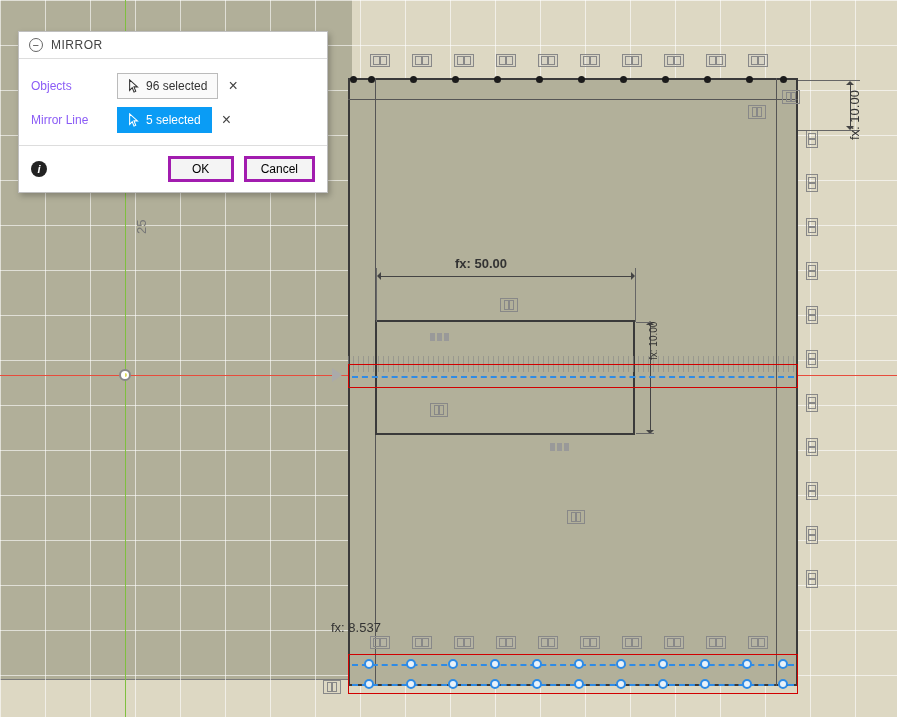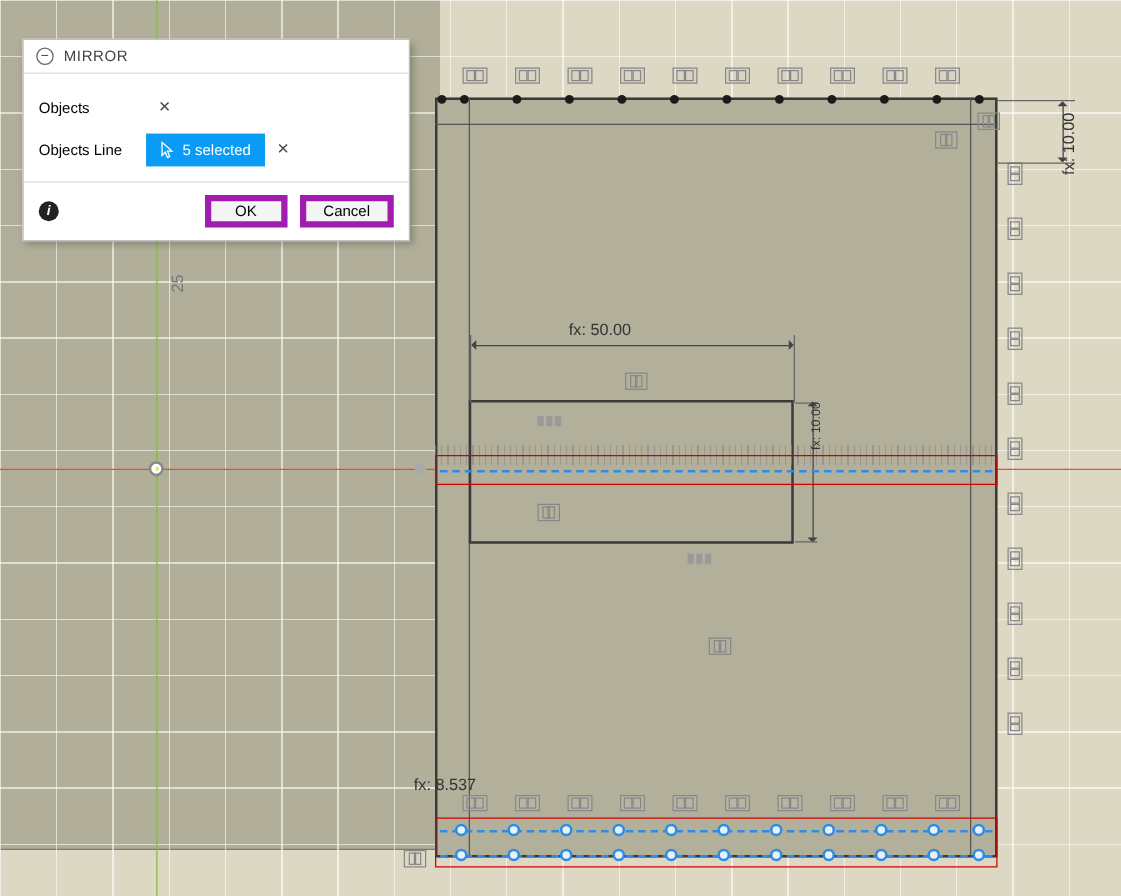--- a/index.html
+++ b/index.html
@@ -110,37 +110,37 @@
   .panel-header {
     display:flex; align-items:center; gap:8px; padding:6px 10px; border-bottom:1px solid #ddd;
     font-size:12px; letter-spacing:0.5px; color:#444;
   }
   .collapse-btn {
     width:14px; height:14px; border:1px solid #666; border-radius:50%; display:inline-flex; align-items:center; justify-content:center;
     font-size:11px; line-height:1; cursor:pointer; background:#fff;
   }
   .panel-body { padding:10px 12px 8px 12px; }
   .row { display:flex; align-items:center; height:34px; }
-  .row-label { width:86px; color:#000000; }
+  .row-label { width:86px; color:#8b5cf6; }
   .chip {
     display:inline-flex; align-items:center; gap:6px; height:26px; padding:0 10px;
     border:1px solid #bbb; background:#fafafa; color:#333; font-size:12px; cursor:pointer;
   }
   .chip.blue { background:#0a9cf5; color:#fff; border-color:#0a9cf5; }
   .chip svg { width:12px; height:14px; }
   .x-btn { margin-left:10px; color:#444; font-size:16px; cursor:pointer; background:none; border:none; }
   .panel-footer {
     display:flex; justify-content:flex-end; align-items:center; gap:10px; padding:10px 12px; border-top:1px solid #ddd;
   }
   .info-icon {
     margin-right:auto; width:16px; height:16px; border-radius:50%; background:#222; color:#fff;
     display:inline-flex; align-items:center; justify-content:center; font-weight:bold; font-size:11px; font-style:italic;
   }
   .btn {
-    min-width:66px; height:26px; padding:0 14px; border:5px solid #a21caf; background:#f4f4f4; cursor:pointer; font-size:12px;
+    min-width:66px; height:26px; padding:0 14px; border:3px solid #a21caf; background:#f4f4f4; cursor:pointer; font-size:12px;
   }
 
   .tri-marker {
     position:absolute; width:0; height:0;
     border-top:7px solid transparent; border-bottom:7px solid transparent; border-left:10px solid #aaa;
   }
 </style>
 </head>
 <body>
 
@@ -208,21 +208,21 @@
   <div class="eq-icon" style="left:430px; top:330px;"><span></span><span></span><span></span></div>
   <div class="eq-icon" style="left:550px; top:440px;"><span></span><span></span><span></span></div>
 
   <div class="tri-marker" style="left:332px; top:368px;"></div>
 
   <div class="tick-row" style="top:356px;"></div>
 
   <div class="dim-ext-v" style="left:376px; top:268px; height:54px;"></div>
   <div class="dim-ext-v" style="left:635px; top:268px; height:54px;"></div>
   <div class="dim-h" style="left:378px; top:276px; width:256px;"></div>
-  <div class="dim-text" style="left:455px; top:256px;">fx: 50.00</div>
+  <div class="dim-text" style="left:455px; top:256px;font-weight:bold;">fx: 50.00</div>
 
   <div class="dim-ext-h" style="left:798px; top:80px; width:62px;"></div>
   <div class="dim-ext-h" style="left:798px; top:130px; width:62px;"></div>
   <div class="dim-v" style="left:850px; top:82px; height:47px;"></div>
   <div class="dim-text dim-text-v" style="left:847px; top:140px;">fx: 10.00</div>
 
   <div class="dim-v" style="left:650px; top:322px; height:111px;"></div>
   <div class="dim-ext-h" style="left:636px; top:322px; width:18px;"></div>
   <div class="dim-ext-h" style="left:636px; top:433px; width:18px;"></div>
   <div class="dim-text dim-text-v" style="left:648px; top:360px; font-size:10px;">fx: 10.00</div>
@@ -281,24 +281,30 @@
   <div class="sym-icon" style="left:323px; top:680px;"></div>
 
   <div class="panel">
     <div class="panel-header">
       <span class="collapse-btn">−</span>
       <span>MIRROR</span>
     </div>
     <div class="panel-body">
       <div class="row">
         <div class="row-label">Objects</div>
+        <div class="chip">
+          <svg viewBox="0 0 12 16">
+              <path d="M1 1 L1 13 L4 10 L6 15 L8 14 L6 9 L10 9 Z" fill="none" stroke="#333" stroke-width="1.2"></path>
+            </svg>
+          <span>96 selected</span>
+        </div>
         <button class="x-btn">×</button>
       </div>
       <div class="row">
-        <div class="row-label">Objects Line</div>
+        <div class="row-label">Mirror Line</div>
         <div class="chip blue">
           <svg viewBox="0 0 12 16">
               <path d="M1 1 L1 13 L4 10 L6 15 L8 14 L6 9 L10 9 Z" fill="none" stroke="#fff" stroke-width="1.2"></path>
             </svg>
           <span>5 selected</span>
         </div>
         <button class="x-btn">×</button>
       </div>
     </div>
     <div class="panel-footer">

